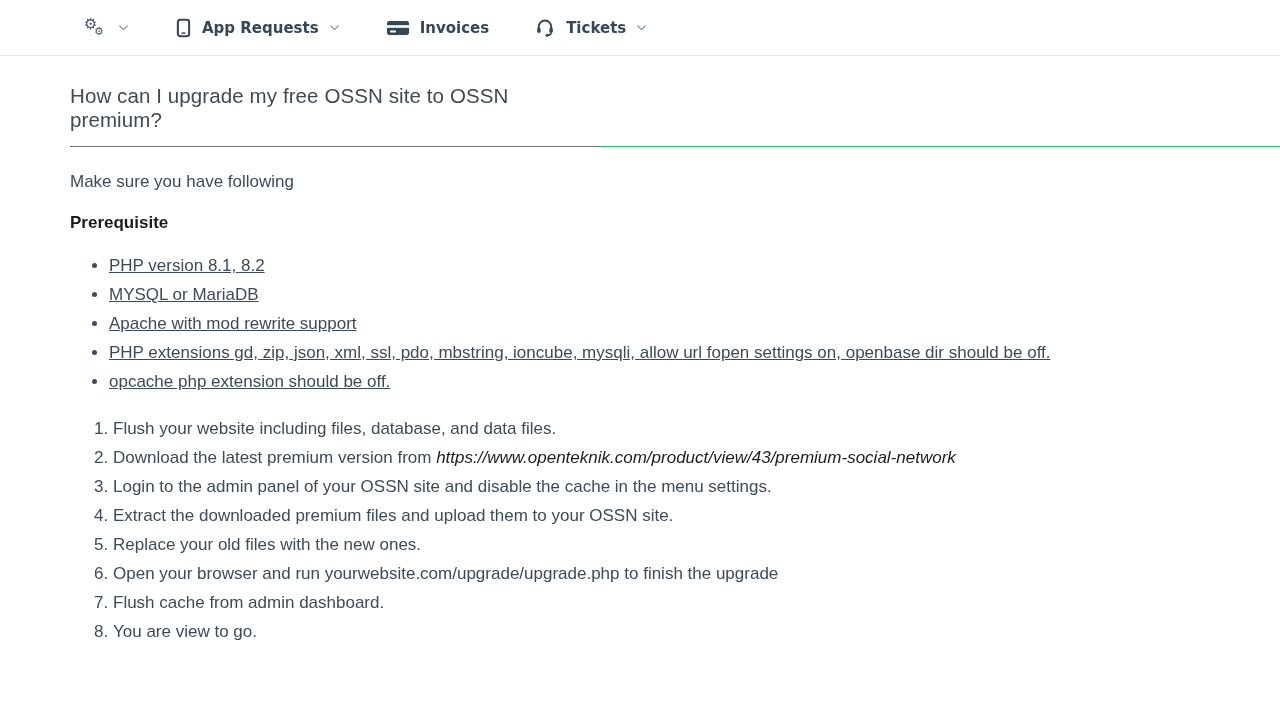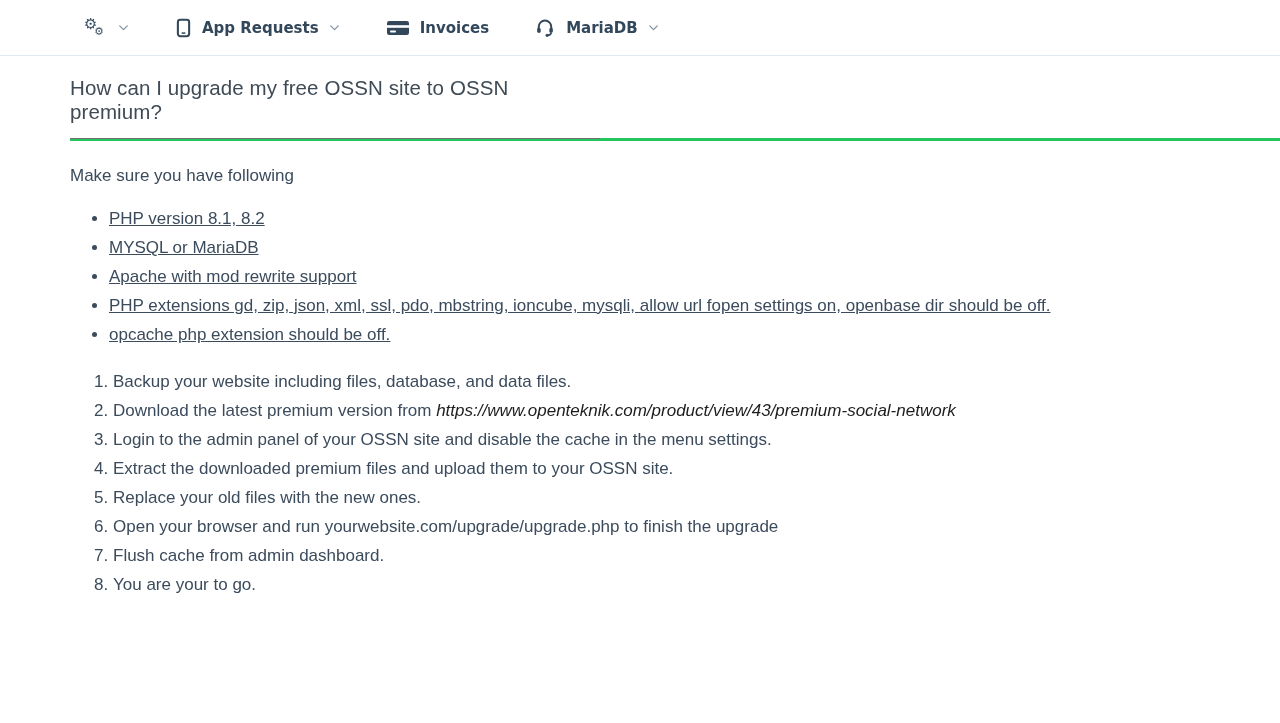--- a/index.html
+++ b/index.html
@@ -31,22 +31,22 @@
   .icon-box { display: flex; align-items: center; justify-content: center; }
 
   .gears-wrap { position: relative; width: 24px; height: 24px; font-family: "DejaVu Sans", sans-serif; color: #3b5166; }
   .gear { position: absolute; line-height: 1; }
   .g1 { font-size: 15px; top: 1px; left: 0; }
   .g2 { font-size: 11px; top: 10px; left: 10px; }
 
   
   .title-block {
     margin-left: 70px;
-    margin-top: 20px;
-    border-bottom: 3px solid #22c55e;
+    margin-top: 28px;
+    border-bottom: 1px solid #22c55e;
   }
   h1.page-title {
     display: inline-block;
     width: 530px;
     font-size: 20.5px;
     font-weight: 400;
     color: #3e4a55;
     padding-bottom: 14px;
     margin-bottom: -1px;
     border-bottom: 1px solid #707070;
@@ -127,52 +127,53 @@
   <div class="nav-item">
     <span class="icon-box">
       <svg width="20" height="21" viewBox="0 0 24 24">
           <path d="M4.5 14.5v-3.3a7.5 7.5 0 0 1 15 0v3.3" fill="none" stroke="#33475b" stroke-width="2.4"></path>
           <rect x="2.6" y="12.2" width="4.2" height="6.4" rx="2.1" fill="#33475b"></rect>
           <rect x="17.2" y="12.2" width="4.2" height="6.4" rx="2.1" fill="#33475b"></rect>
           <path d="M19.5 18.4a4.6 4.6 0 0 1-4.2 2.9" fill="none" stroke="#33475b" stroke-width="2"></path>
           <circle cx="14.6" cy="21.4" r="1.9" fill="#33475b"></circle>
         </svg>
     </span>
-    <span>MariaDB</span>
+    <span>Tickets</span>
     <span class="chev">
       <svg width="13" height="13" viewBox="0 0 24 24">
           <path d="M5 9l7 7 7-7" fill="none" stroke="#7d8fa1" stroke-width="2.2" stroke-linecap="round" stroke-linejoin="round"></path>
         </svg>
     </span>
   </div>
 
 </header>
 
 <div class="title-block">
   <h1 class="page-title">How can I upgrade my free OSSN site to OSSN premium?</h1>
 </div>
 
 <main class="article-body">
 
   <p class="intro">Make sure you have following</p>
 
+  <p class="prereq-heading">Prerequisite</p>
 
   <ul class="prereq-list">
     <li>PHP version 8.1, 8.2</li>
     <li>MYSQL or MariaDB</li>
     <li>Apache with mod rewrite support</li>
     <li>PHP extensions gd, zip, json, xml, ssl, pdo, mbstring, ioncube, mysqli, allow url fopen settings on, openbase dir should be off.</li>
     <li>opcache php extension should be off.</li>
   </ul>
 
 
   <ol class="steps-list">
-    <li><span>Backup your website including files, database, and data files.</span></li>
+    <li><span>Flush your website including files, database, and data files.</span></li>
     <li><span>Download the latest premium version from </span><span class="url">https://www.openteknik.com/product/view/43/premium-social-network</span></li>
     <li><span>Login to the admin panel of your OSSN site and disable the cache in the menu settings.</span></li>
     <li><span>Extract the downloaded premium files and upload them to your OSSN site.</span></li>
     <li><span>Replace your old files with the new ones.</span></li>
     <li><span>Open your browser and run yourwebsite.com/upgrade/upgrade.php to finish the upgrade</span></li>
     <li><span>Flush cache from admin dashboard.</span></li>
-    <li><span>You are your to go.</span></li>
+    <li><span>You are view to go.</span></li>
   </ol>
 
 </main>
 
 </body></html>

